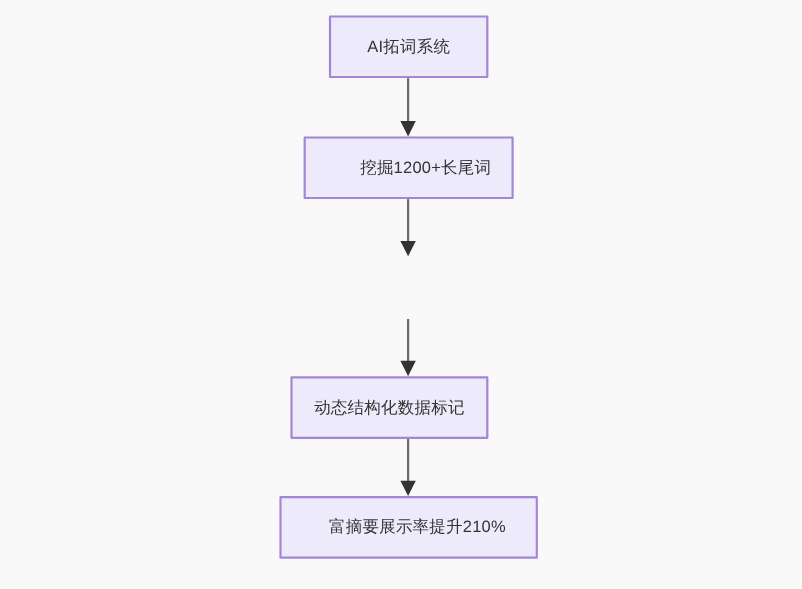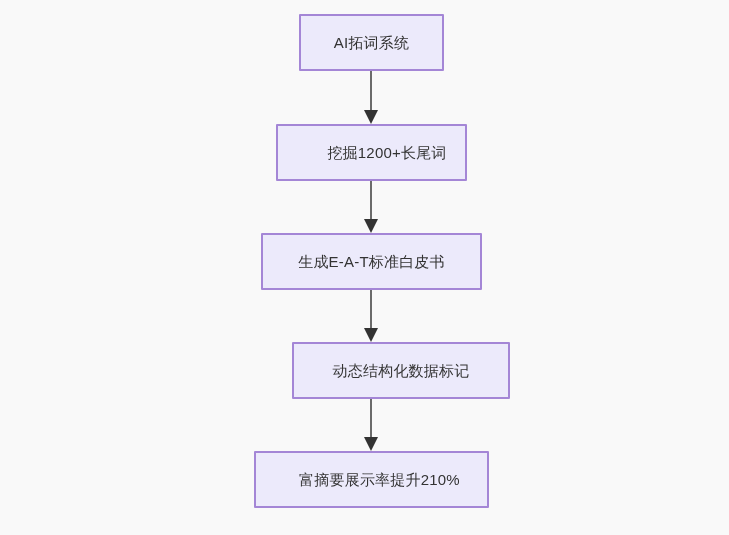--- a/index.html
+++ b/index.html
@@ -64,19 +64,18 @@
     <polygon class="edge-head" points="371,342 364,328 378,328"></polygon>
 
     <line class="edge-line" x1="371" y1="399" x2="371" y2="443"></line>
     <polygon class="edge-head" points="371,451 364,437 378,437"></polygon>
   </svg>
 
   <div class="node" id="node-n1" style="left:299px; top:14px; width:145px; height:57px;">AI拓词系统</div>
 
   <div class="node" id="node-n2" style="left:276px; top:124px; width:191px; height:57px;padding-left:31px;">挖掘1200+长尾词</div>
 
-  <div class="node" id="node-n3" style="left:261px; top:233px; width:221px; height:57px;">生成E-A-T标准白皮书</div>
 
-  <div class="node" id="node-n4" style="left:264px; top:342px; width:218px; height:57px;margin-left:28px;">动态结构化数据标记</div>
+  <div class="node" id="node-n4" style="left:264px; top:342px; width:180px; height:57px;">动态结构化数据标记</div>
 
   <div class="node" id="node-n5" style="left:254px; top:451px; width:235px; height:57px;padding-left:16px;">富摘要展示率提升210%</div>
 
 </div>
 
 </body></html>

